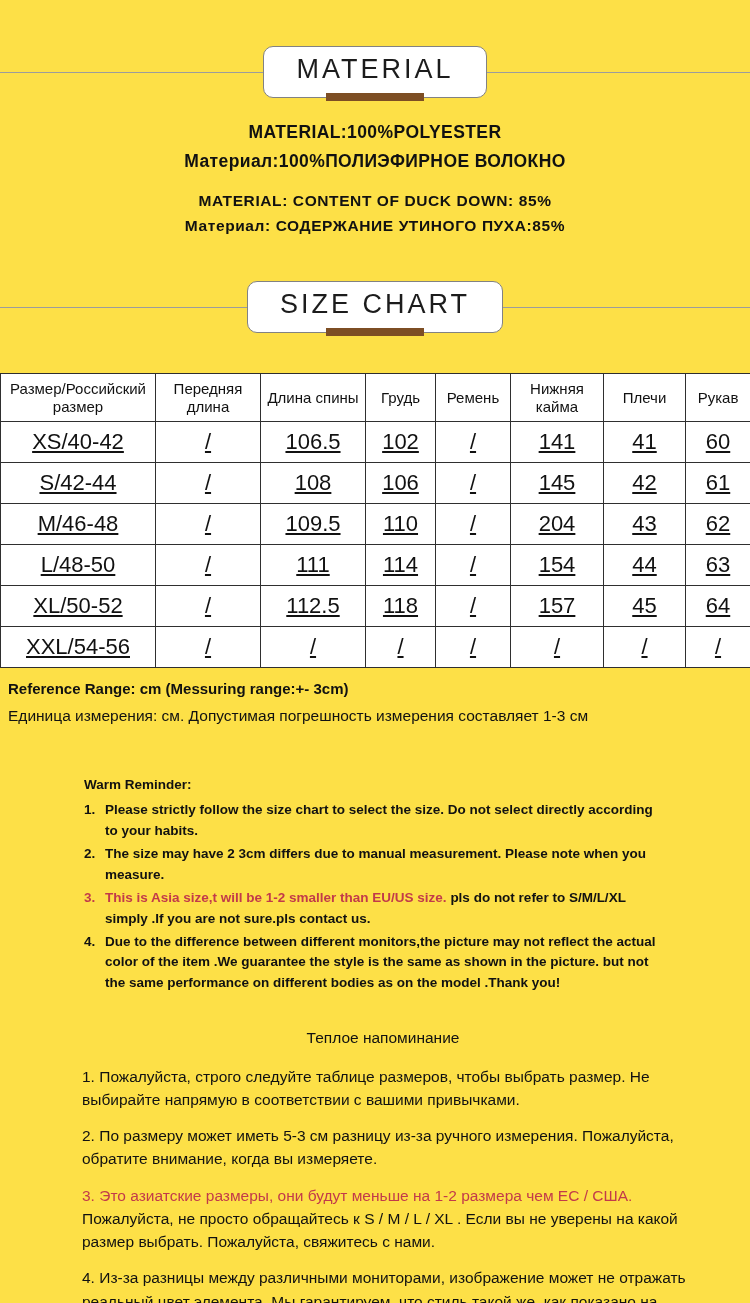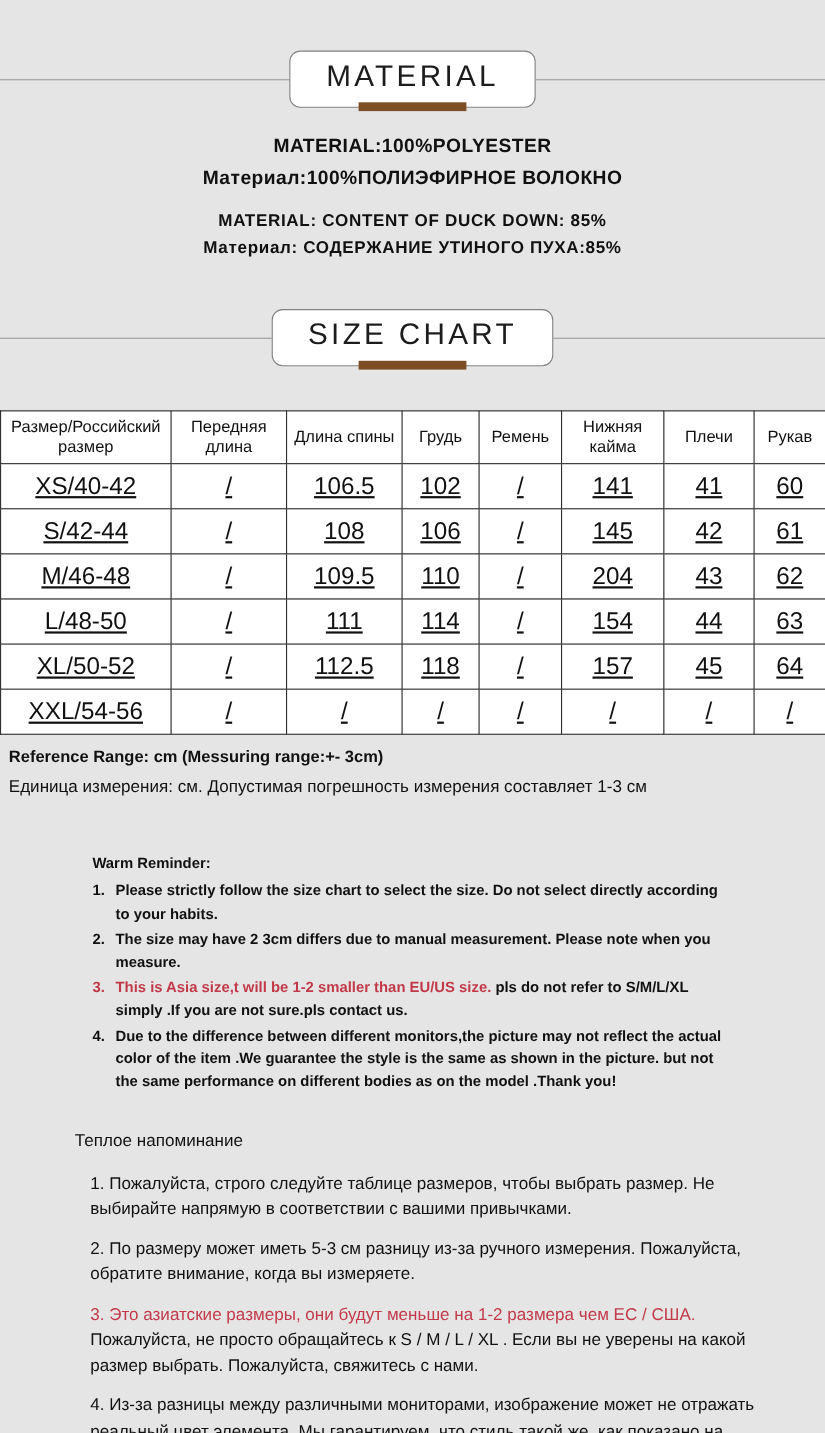--- a/index.html
+++ b/index.html
@@ -2,21 +2,21 @@
 <html style="--brown: #9b7a62; --accent: #7d4e24; --red: #c23a4a;"><head>
 <meta charset="utf-8">
 <style>
   :root{
     --brown:#9b7a62;
     --accent:#7d4e24;
     --red:#c23a4a;
   }
   *{box-sizing:border-box;}
   body{margin:0;background:#fff;font-family:"Liberation Sans",sans-serif;color:#111;}
-  .page{width:750px;height:1303px;overflow:hidden;background:#e5e5e5;position:relative;}
+  .page{width:750px;height:1303px;overflow:hidden;background:#fde047;position:relative;}
 
   
   .band{display:flex;align-items:center;}
   .band-material{margin-top:46px;}
   .band-sizechart{margin-top:46px;}
   .band-line{flex:1 1 auto;height:1px;background:#9c9c9c;}
   .header-box{position:relative;flex:0 0 auto;border:1px solid #828282;border-radius:10px;
     padding:7px 32px 12px;font-size:27px;letter-spacing:3px;color:#1c1c1c;font-weight:400;
     background:#fff;text-align:center;}
   .accent-bar{position:absolute;bottom:-4px;left:50%;transform:translateX(-50%);
@@ -43,21 +43,21 @@
   
   .wr{margin:52px 0 0 84px;width:585px;}
   .wr-title{font-size:13.5px;font-weight:700;margin:0 0 8px 0;}
   .wr-item{display:flex;font-size:13.5px;font-weight:600;line-height:1.55;margin-bottom:2px;}
   .wr-num{flex:0 0 21px;}
   .wr-text{flex:1 1 auto;}
   .red{color:var(--red);}
 
   
   .rur{margin:32px 0 0 68px;width:630px;font-size:15.5px;line-height:1.5;}
-  .rur-title{margin:0 0 15px 0;}
+  .rur-title{margin:0 0 15px 0;text-align:center;}
   .rur-item{margin:0 0 13px 14px;}
 </style>
 </head>
 <body>
 
 <div class="page">
 
   <div class="band band-material">
     <div class="band-line"></div>
     <div class="header-box">

